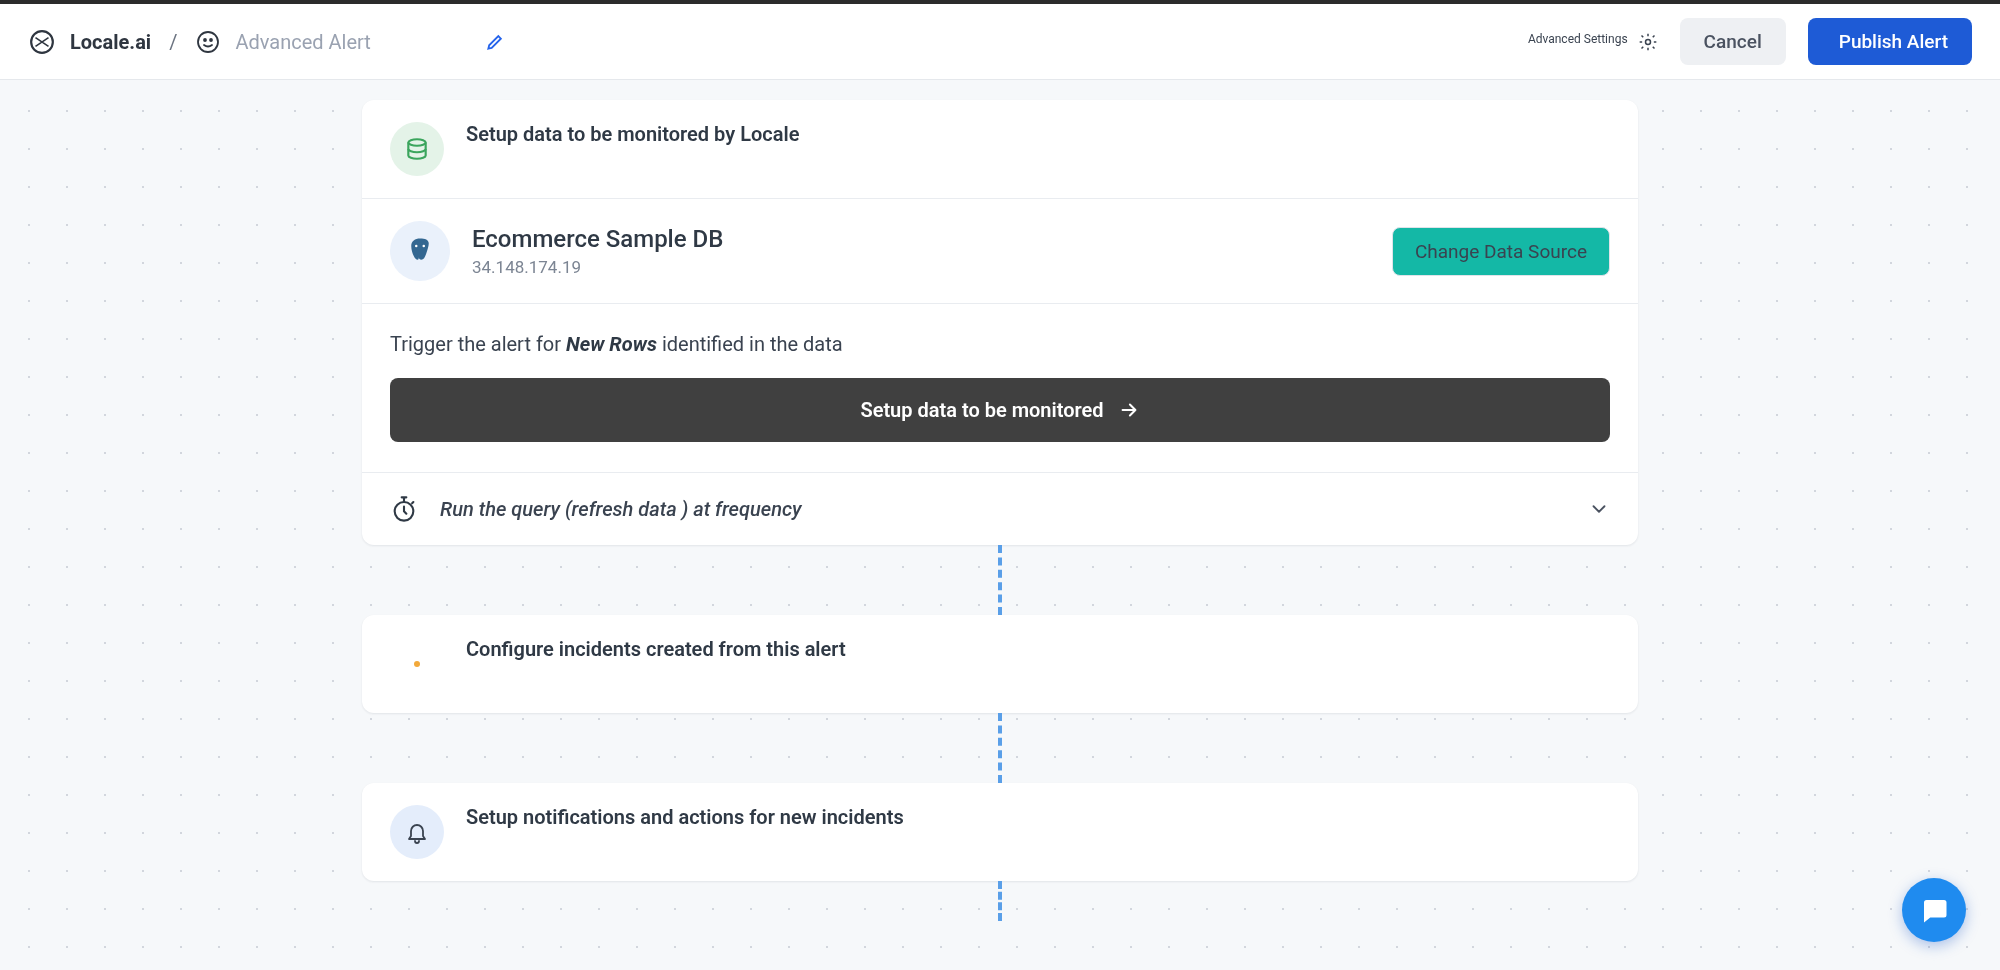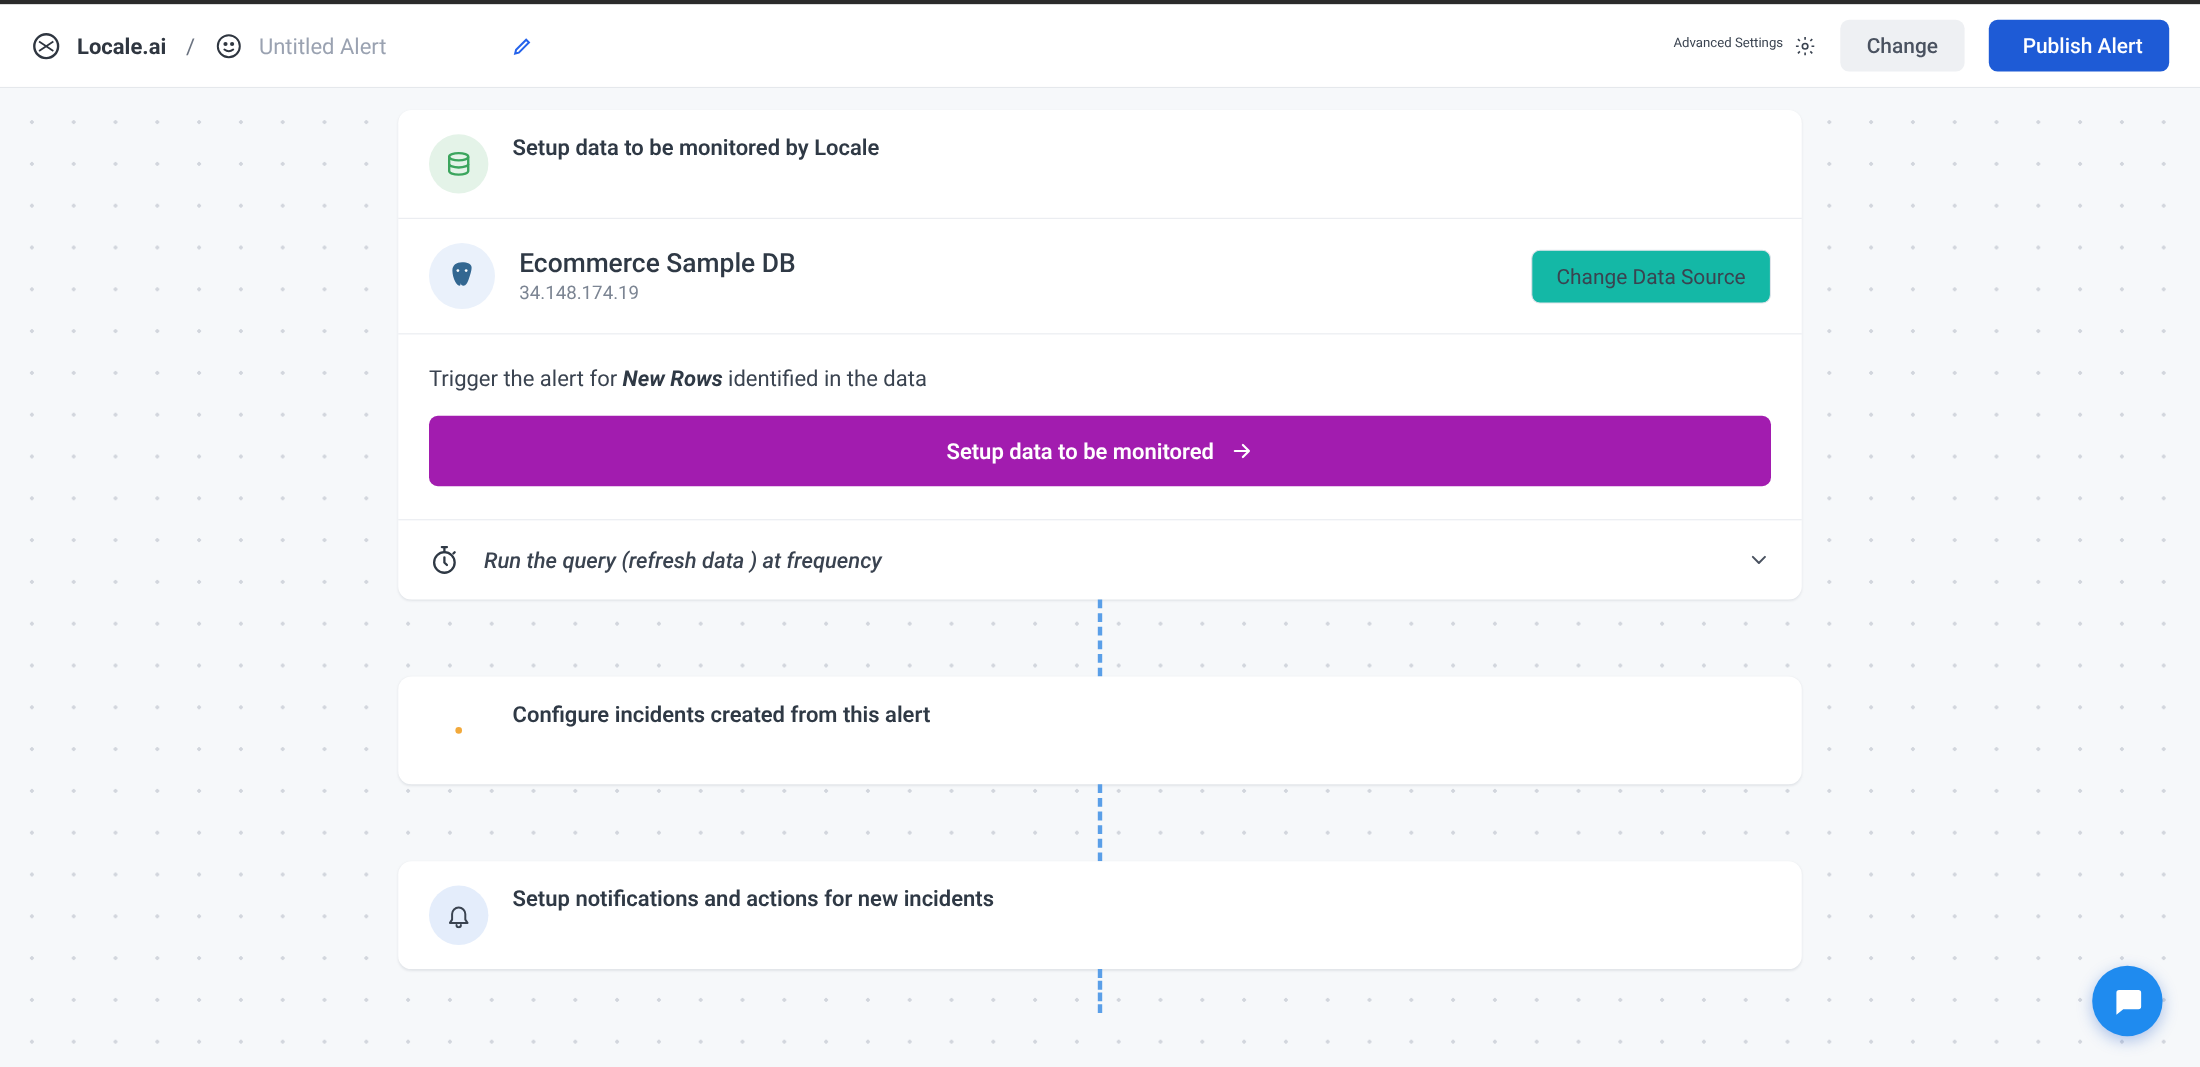--- a/index.html
+++ b/index.html
@@ -185,21 +185,21 @@
       padding: 28px 28px 30px 28px;
     }
     .trigger-text {
       font-size: 20px;
       color: #3a4350;
       margin-bottom: 22px;
     }
     .trigger-text .bold { font-weight: 700; color: #2f3945; font-style: italic; }
     .btn-setup-data {
       width: 100%;
-      background: #a21caf;
+      background: #404040;
       color: #ffffff;
       border: none;
       border-radius: 8px;
       padding: 20px;
       font-size: 20px;
       font-weight: 600;
       cursor: pointer;
       display: flex;
       align-items: center;
       justify-content: center;
@@ -261,38 +261,38 @@
     <span class="brand">Locale.ai</span>
     <span class="slash">/</span>
     <span class="emoji-circle">
       <svg width="24" height="24" viewBox="0 0 24 24" fill="none" stroke="#2f3640" stroke-width="1.8">
         <circle cx="12" cy="12" r="10"></circle>
         <circle cx="9" cy="10" r="1" fill="#2f3640"></circle>
         <circle cx="15" cy="10" r="1" fill="#2f3640"></circle>
         <path d="M8 15c1.333 1 2.667 1.5 4 1.5s2.667-.5 4-1.5" stroke-linecap="round"></path>
       </svg>
     </span>
-    <span class="alert-title">Untitled Alert</span>
+    <span class="alert-title">Advanced Alert</span>
     <span class="edit-icon">
       <svg width="20" height="20" viewBox="0 0 24 24" fill="none" stroke="#2563eb" stroke-width="2.2" stroke-linecap="round">
         <path d="M4 20 L8 19 L19 8 L16 5 L5 16 Z"></path>
       </svg>
     </span>
   </div>
   <div class="header-right">
     <div class="adv-settings">
       <span>Advanced Settings</span>
       <span>
         <svg width="20" height="20" viewBox="0 0 24 24" fill="none" stroke="#3a4350" stroke-width="1.8">
           <circle cx="12" cy="12" r="3"></circle>
           <path d="M12 2v3M12 19v3M4.2 4.2l2.1 2.1M17.7 17.7l2.1 2.1M2 12h3M19 12h3M4.2 19.8l2.1-2.1M17.7 6.3l2.1-2.1"></path>
         </svg>
       </span>
     </div>
-    <button class="btn btn-cancel">Change</button>
+    <button class="btn btn-cancel">Cancel</button>
     <button class="btn btn-publish">Publish Alert</button>
   </div>
 </div>
 
 <div class="canvas">
   <div class="stack">
 
     <div class="card">
       <div class="card-header-row">
         <div class="icon-badge green">

